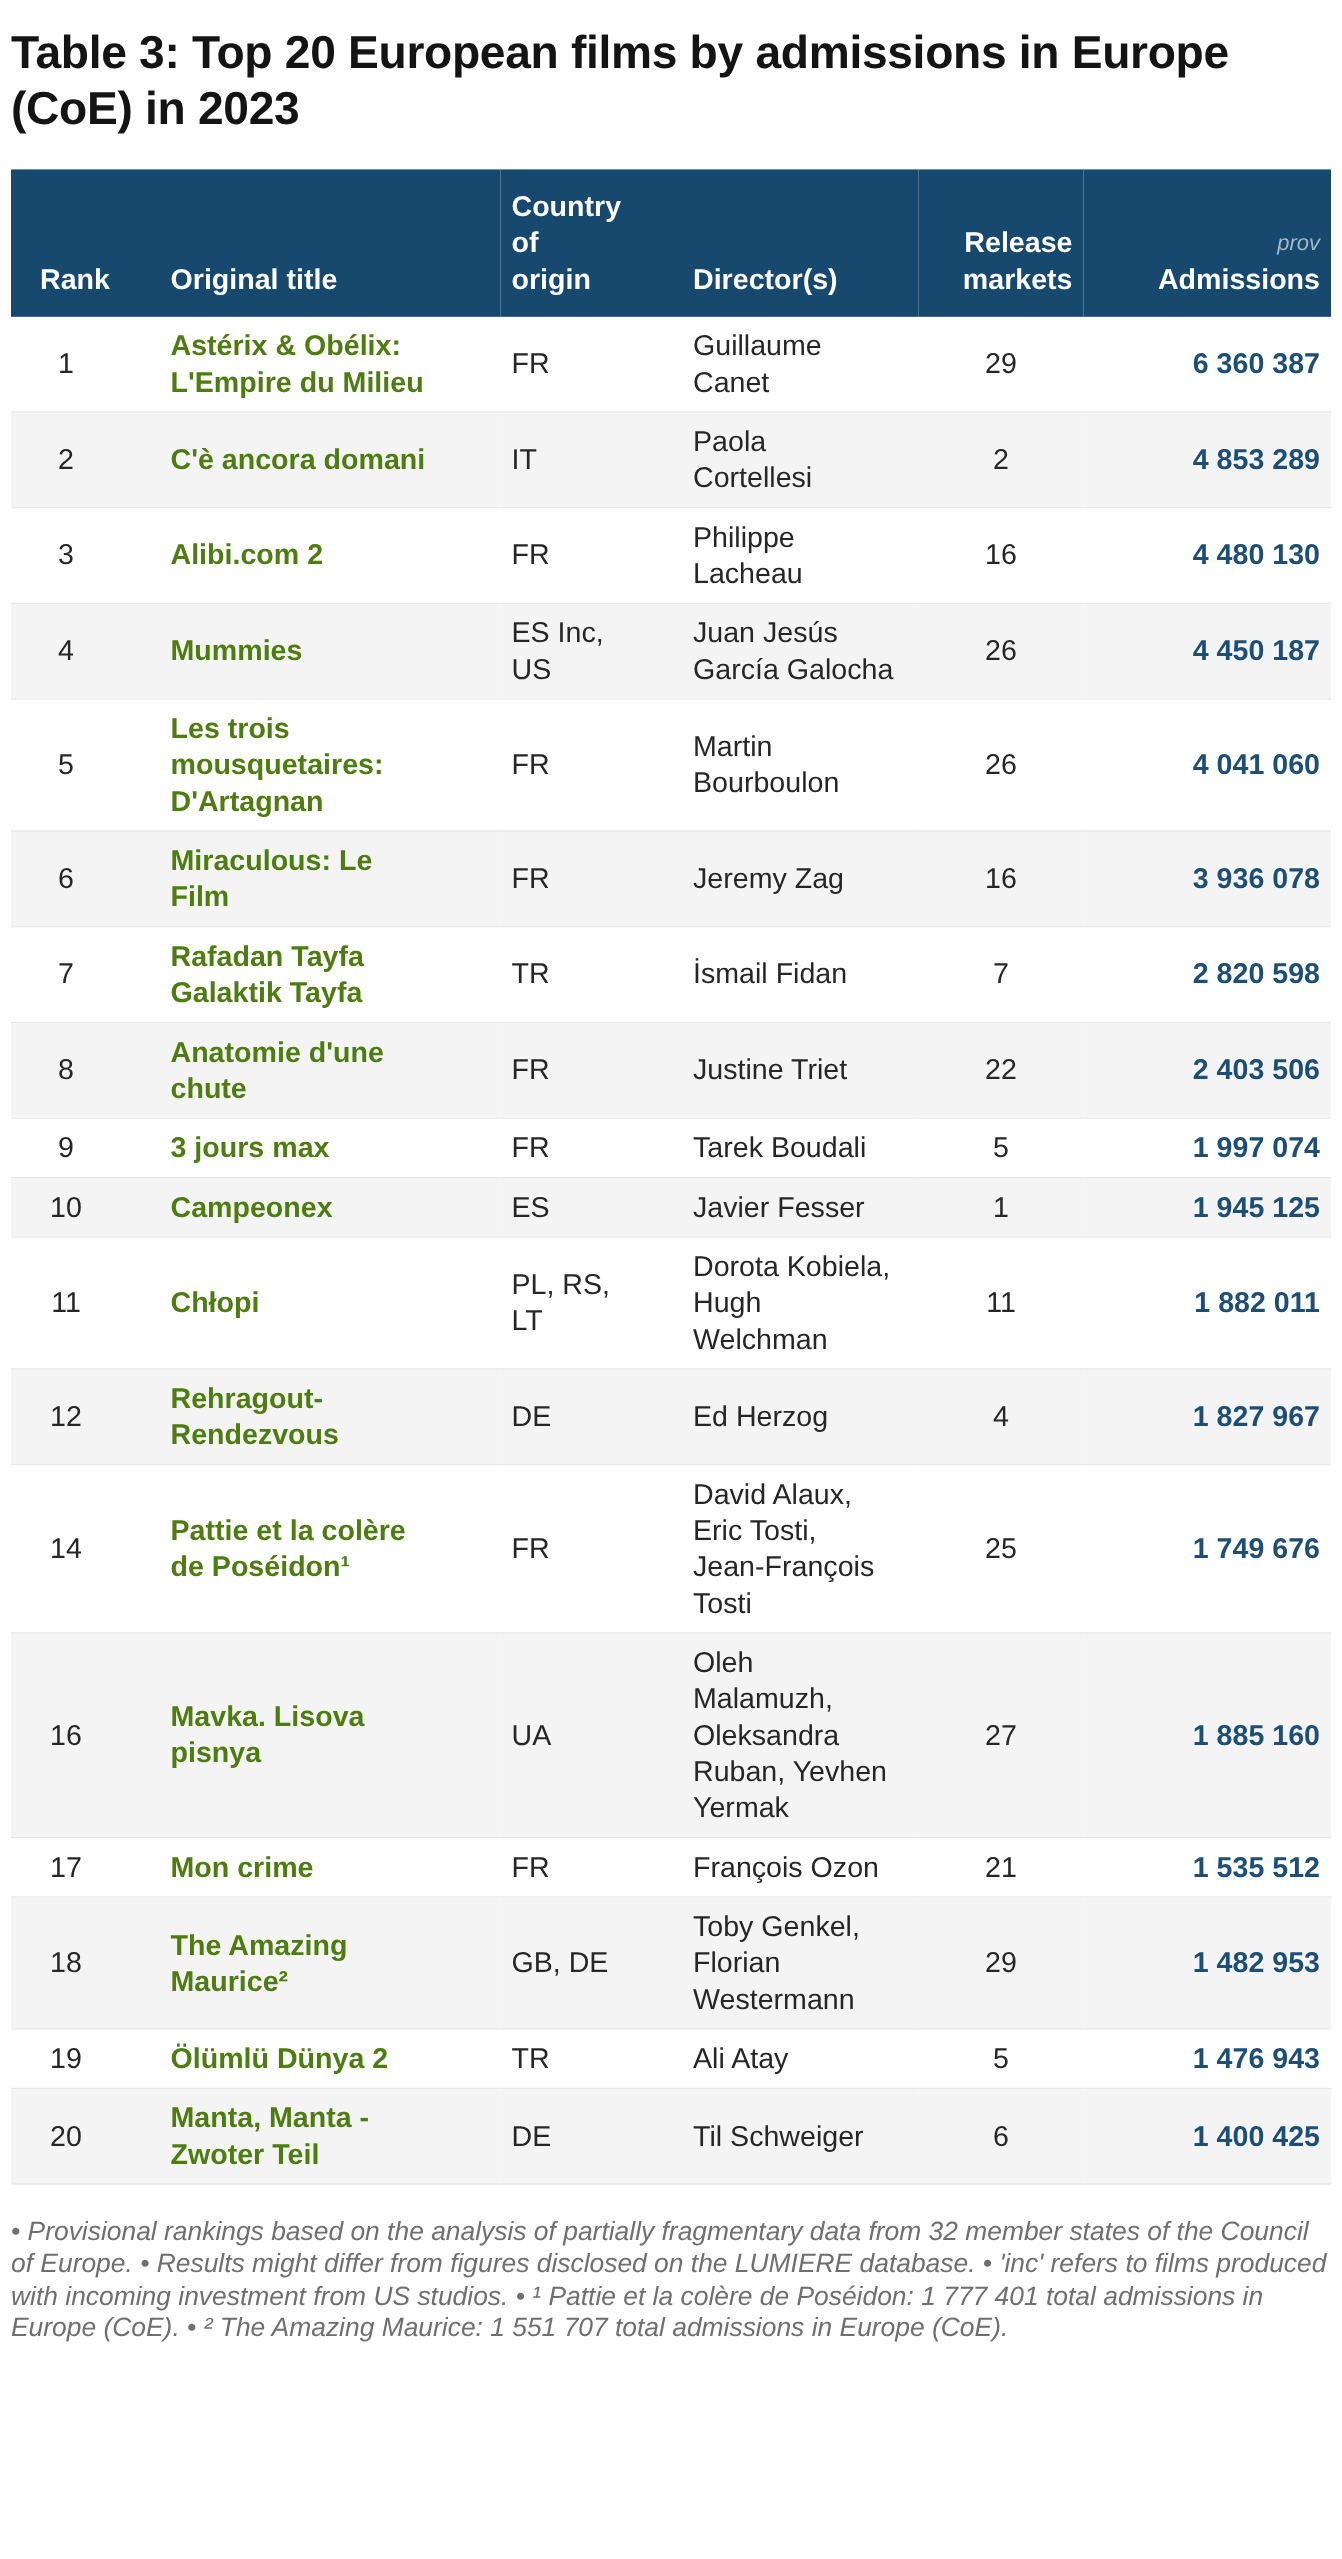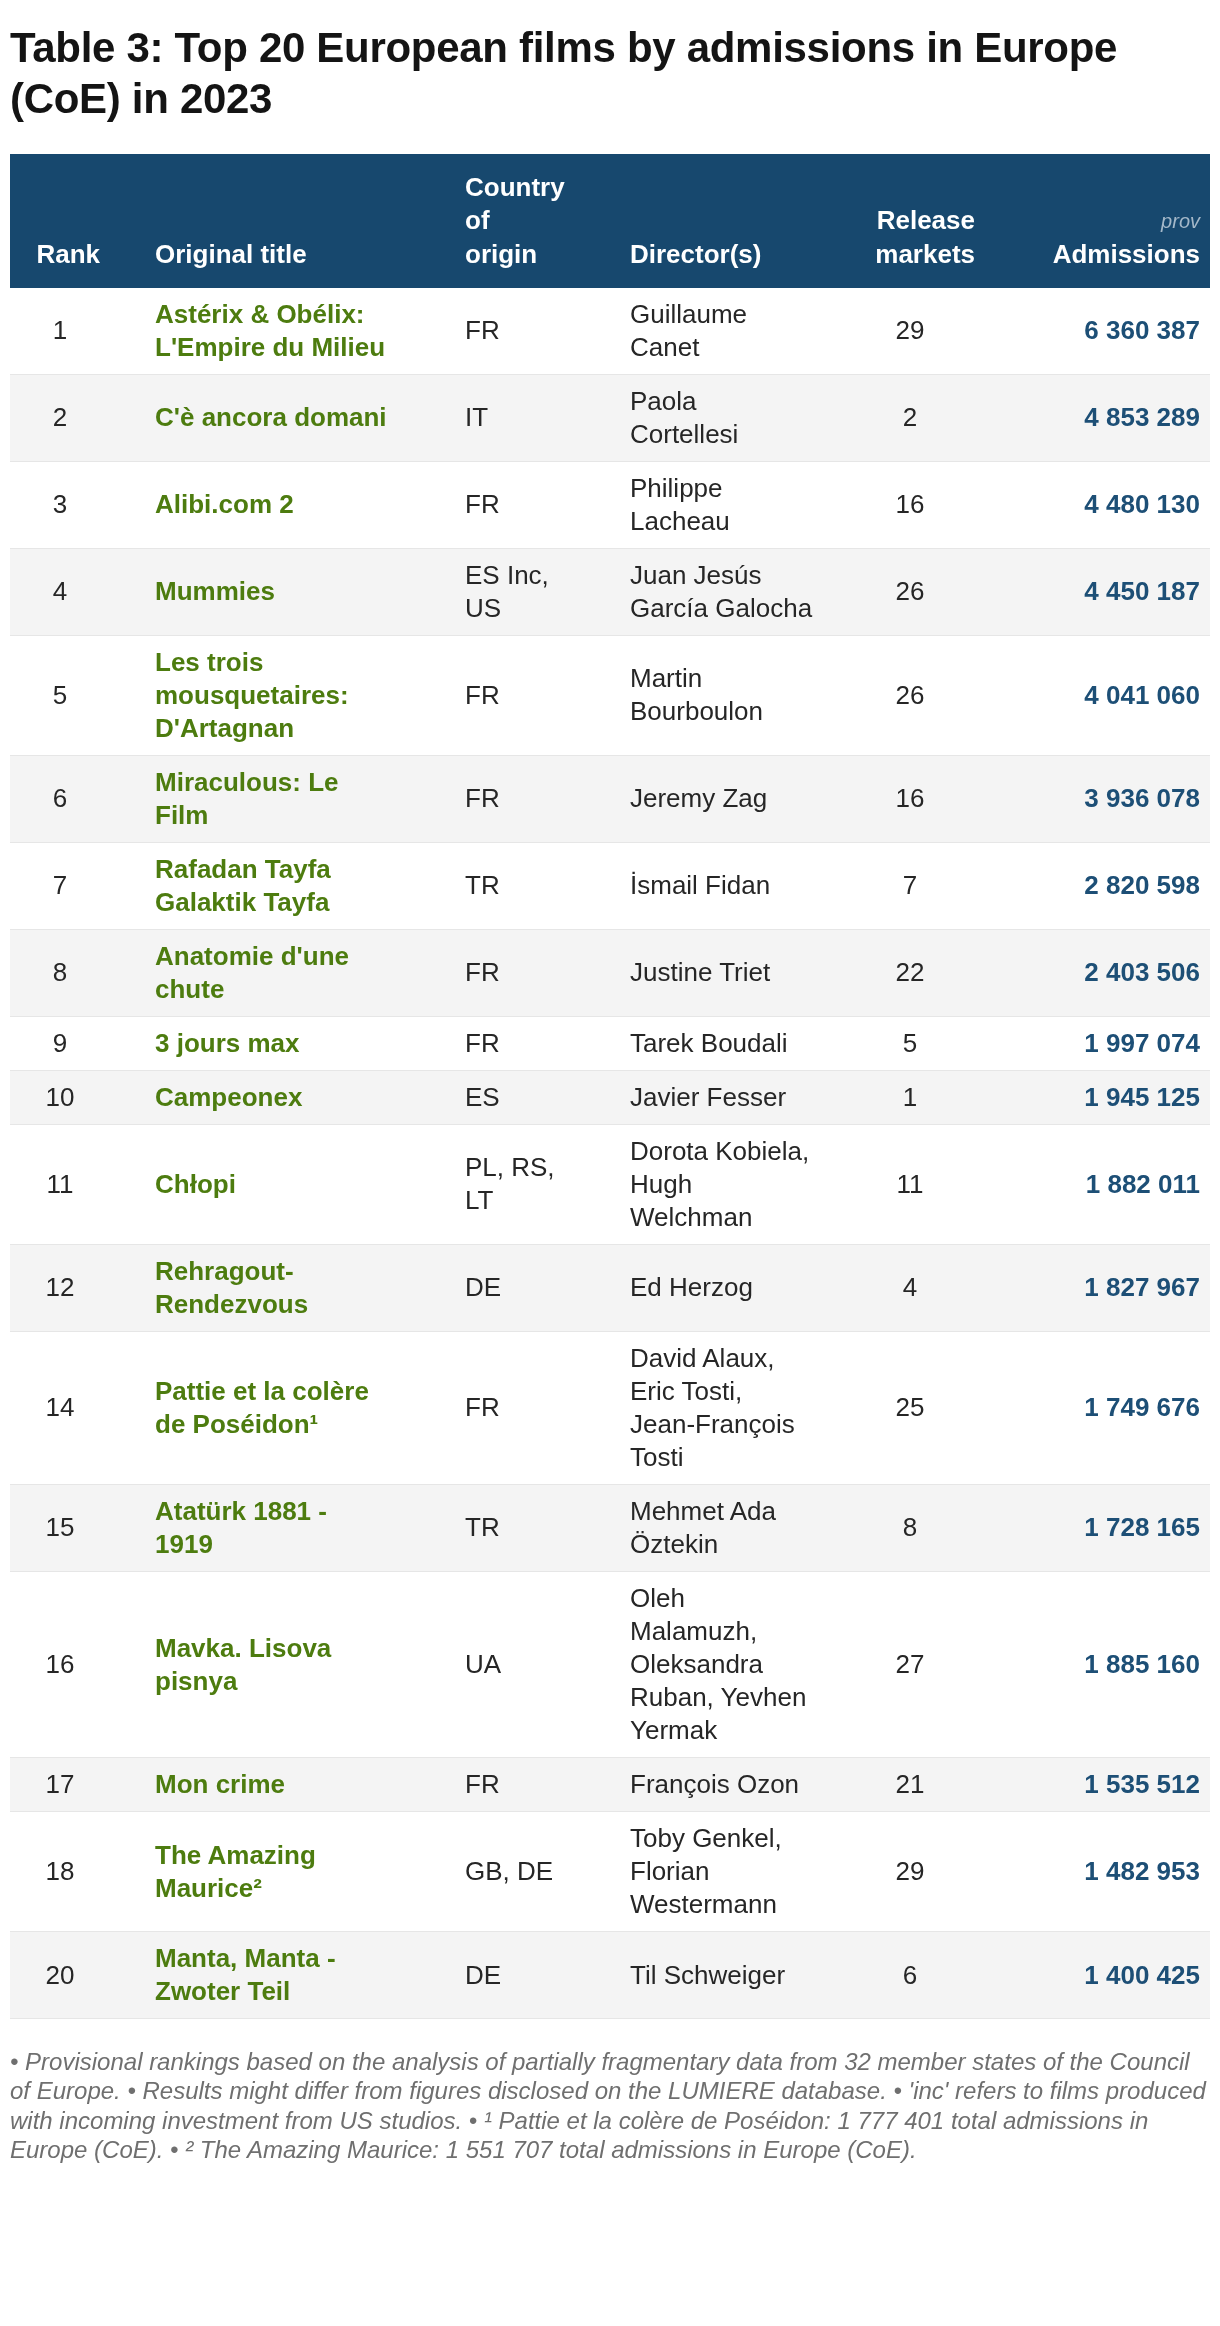--- a/index.html
+++ b/index.html
@@ -239,30 +239,20 @@
 de Poséidon¹</td>
           <td class="c-country">FR</td>
           <td class="c-director">David Alaux,
 Eric Tosti,
 Jean-François
 Tosti</td>
           <td class="c-markets">25</td>
           <td class="c-admissions">1 749 676</td>
         </tr>
         <tr>
-          <td class="c-rank">15</td>
-          <td class="c-title">Atatürk 1881 -
-1919</td>
-          <td class="c-country">TR</td>
-          <td class="c-director">Mehmet Ada
-Öztekin</td>
-          <td class="c-markets">8</td>
-          <td class="c-admissions">1 728 165</td>
-        </tr>
-        <tr>
           <td class="c-rank">16</td>
           <td class="c-title">Mavka. Lisova
 pisnya</td>
           <td class="c-country">UA</td>
           <td class="c-director">Oleh
 Malamuzh,
 Oleksandra
 Ruban, Yevhen
 Yermak</td>
           <td class="c-markets">27</td>
@@ -281,20 +271,28 @@
           <td class="c-title">The Amazing
 Maurice²</td>
           <td class="c-country">GB, DE</td>
           <td class="c-director">Toby Genkel,
 Florian
 Westermann</td>
           <td class="c-markets">29</td>
           <td class="c-admissions">1 482 953</td>
         </tr>
         <tr>
+          <td class="c-rank">19</td>
+          <td class="c-title">Ölümlü Dünya 2</td>
+          <td class="c-country">TR</td>
+          <td class="c-director">Ali Atay</td>
+          <td class="c-markets">5</td>
+          <td class="c-admissions">1 476 943</td>
+        </tr>
+        <tr>
           <td class="c-rank">20</td>
           <td class="c-title">Manta, Manta -
 Zwoter Teil</td>
           <td class="c-country">DE</td>
           <td class="c-director">Til Schweiger</td>
           <td class="c-markets">6</td>
           <td class="c-admissions">1 400 425</td>
         </tr>
       </tbody>
   </table>

